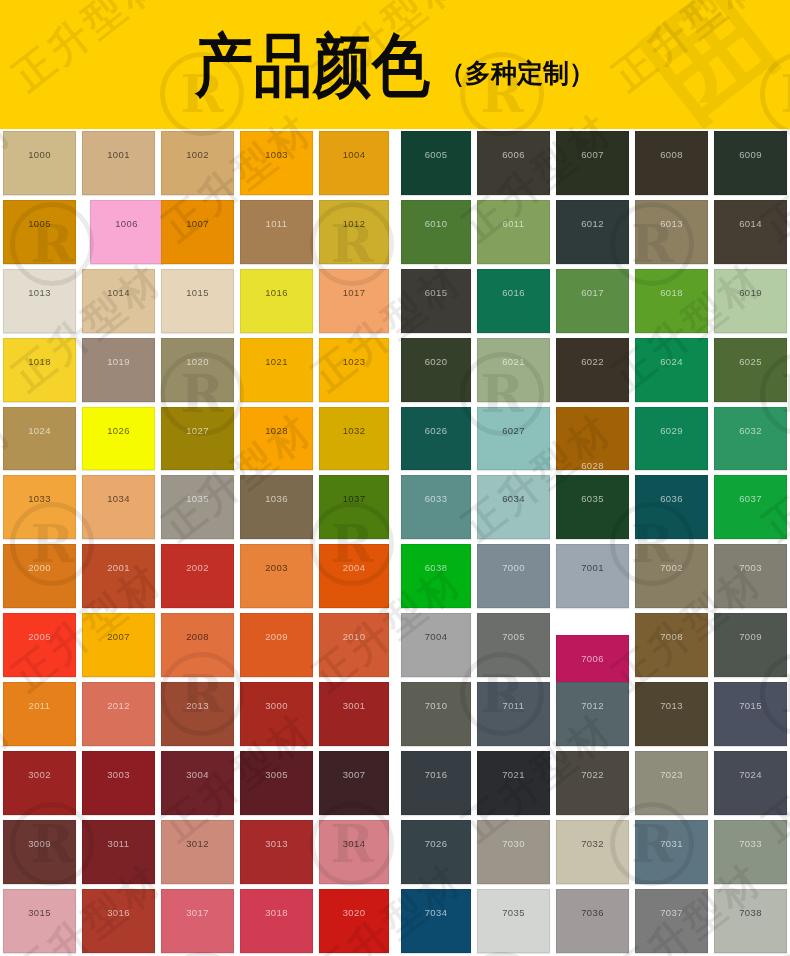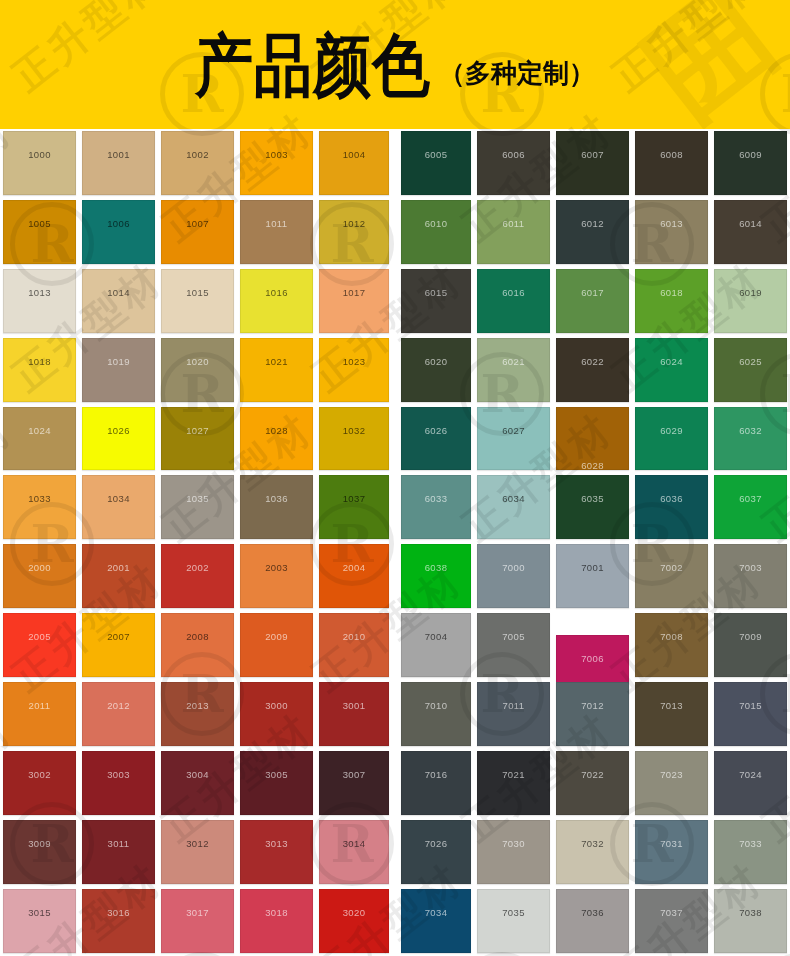--- a/index.html
+++ b/index.html
@@ -204,21 +204,21 @@
         <div class="sw dark" style="background: rgb(39, 53, 42);">
           <span class="sw-label">6009</span>
         </div>
       </div>
       <div class="cell">
         <div class="sw light" style="background: rgb(204, 138, 0);">
           <span class="sw-label">1005</span>
         </div>
       </div>
       <div class="cell">
-        <div class="sw light" style="background: #0f766e;">
+        <div class="sw light" style="background: #f9a8d4; margin-left: 8px;">
           <span class="sw-label">1006</span>
         </div>
       </div>
       <div class="cell">
         <div class="sw light" style="background: rgb(232, 140, 0);">
           <span class="sw-label">1007</span>
         </div>
       </div>
       <div class="cell">
         <div class="sw dark" style="background: rgb(165, 126, 82);">

